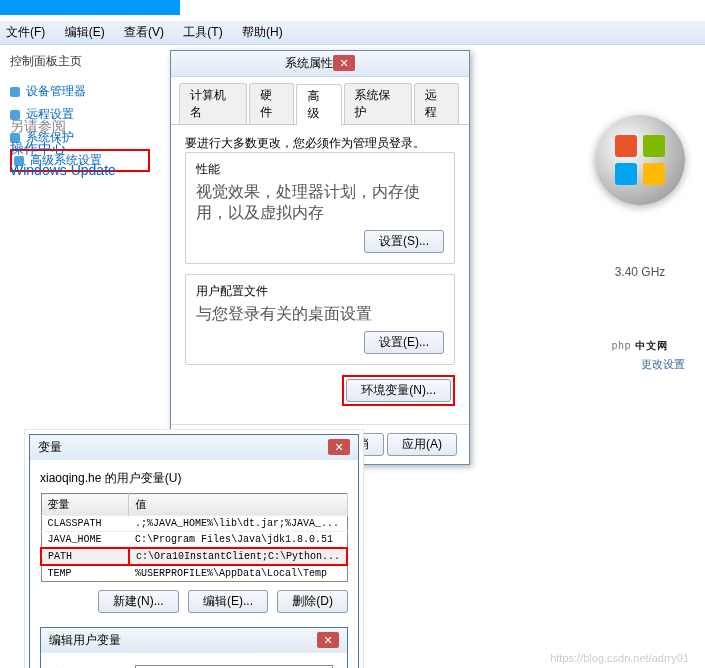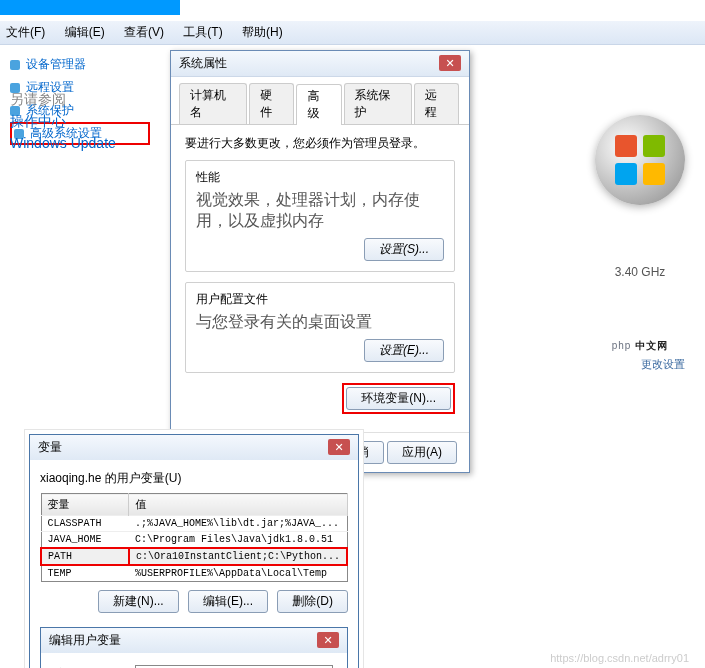--- a/index.html
+++ b/index.html
@@ -10,31 +10,31 @@
     .main-area { position: relative; height: 355px; background: #fff; }
     .left-panel { position: absolute; left: 0; top: 0; width: 160px; padding: 8px 10px; }
     .cp-home { font-size: 12px; margin-bottom: 10px; color: #333; }
     .side-item { display: flex; align-items: center; padding: 3px 0; color: #0066cc; cursor: pointer; font-size: 12px; }
     .side-item .bullet { width: 10px; height: 10px; background: #4aa3df; border-radius: 2px; margin-right: 6px; display: inline-block; }
     .side-highlight { border: 2px solid #e00; padding: 1px 2px; }
     .side-bottom { position: absolute; bottom: 0; left: 10px; font-size: 14px; }
     .side-bottom div { padding: 2px 0; color: #0066cc; }
     .side-bottom .lbl { color: #888; }
     .dialog { position: absolute; left: 170px; top: 5px; width: 300px; background: #fff; border: 1px solid #6a8bb5; box-shadow: 2px 2px 6px rgba(0,0,0,0.3); }
-    .titlebar { background: linear-gradient(#f4f8fd,#dfe9f5); padding: 4px 8px; display: flex; justify-content: space-between; font-size: 12px; border-bottom: 1px solid #ccd8e8; }
+    .titlebar { background: linear-gradient(#f4f8fd,#dfe9f5); padding: 4px 8px; display: flex; justify-content: center; font-size: 12px; border-bottom: 1px solid #ccd8e8; }
     .closebtn { width: 22px; height: 16px; background: #c75050; color: #fff; text-align: center; border-radius: 2px; font-size: 11px; line-height: 16px; }
     .tabs { display: flex; padding: 6px 8px 0 8px; border-bottom: 1px solid #ccc; font-size: 12px; }
     .tab { padding: 3px 10px; border: 1px solid #ccc; border-bottom: none; margin-right: 2px; background: #f0f0f0; border-radius: 3px 3px 0 0; }
     .tab.active { background: #fff; position: relative; top: 1px; }
     .dialog-body { padding: 10px 14px; font-size: 12px; }
     .group { border: 1px solid #d0d0d0; border-radius: 2px; padding: 8px 10px 10px 10px; margin-bottom: 10px; position: relative; }
     .group-title { font-size: 12px; margin-bottom: 4px; }
     .group-text { font-size: 16px; color: #555; }
     .btn { display: inline-block; padding: 2px 14px; border: 1px solid #8a9db5; background: linear-gradient(#f8fafd,#e3ebf5); border-radius: 3px; font-size: 12px; cursor: pointer; }
-    .btn-right { text-align: right; margin-top: 6px; font-style: italic; }
+    .btn-right { text-align: right; margin-top: 6px; }
     .env-btn-wrap { text-align: right; margin: 8px 0; }
     .env-highlight { border: 2px solid #e00; display: inline-block; padding: 2px; }
     .dialog-footer { text-align: right; padding: 8px 12px; border-top: 1px solid #e0e0e0; }
     .dialog-footer .btn { }
     .right-area { position: absolute; right: 20px; top: 70px; text-align: center; }
     .win-logo { width: 90px; height: 90px; border-radius: 50%; background: radial-gradient(circle at 35% 35%, #fff, #888); position: relative; margin: 0 auto 60px auto; box-shadow: 0 2px 8px rgba(0,0,0,0.3); }
     .flag { position: absolute; top: 20px; left: 20px; width: 50px; height: 50px; }
     .flag div { position: absolute; width: 22px; height: 22px; border-radius: 3px; }
     .fl1 { background: #e8552d; top: 0; left: 0; }
     .fl2 { background: #7fba00; top: 0; right: 0; }
@@ -72,20 +72,21 @@
 <div class="menubar">
   <span>文件(F)</span>
   <span>编辑(E)</span>
   <span>查看(V)</span>
   <span>工具(T)</span>
   <span>帮助(H)</span>
 </div>
 
 <div class="main-area">
   <div class="left-panel">
+    <div class="cp-home">控制面板主页</div>
     <div class="side-item">
         <span class="bullet"></span>
         <span>设备管理器</span>
       </div>
     <div class="side-item">
         <span class="bullet"></span>
         <span>远程设置</span>
       </div>
     <div class="side-item">
         <span class="bullet"></span>
@@ -108,21 +109,21 @@
       <span class="closebtn">✕</span>
     </div>
     <div class="tabs">
       <div class="tab">计算机名</div>
       <div class="tab">硬件</div>
       <div class="tab active">高级</div>
       <div class="tab">系统保护</div>
       <div class="tab">远程</div>
     </div>
     <div class="dialog-body">
-      <div style="margin-bottom:8px;">要进行大多数更改，您必须作为管理员登录。</div>
+      <div style="">要进行大多数更改，您必须作为管理员登录。</div>
       <div class="group">
         <div class="group-title">性能</div>
         <div class="group-text">视觉效果，处理器计划，内存使用，以及虚拟内存</div>
         <div class="btn-right"><span class="btn">设置(S)...</span></div>
       </div>
       <div class="group">
         <div class="group-title">用户配置文件</div>
         <div class="group-text">与您登录有关的桌面设置</div>
         <div class="btn-right"><span class="btn">设置(E)...</span></div>
       </div>

